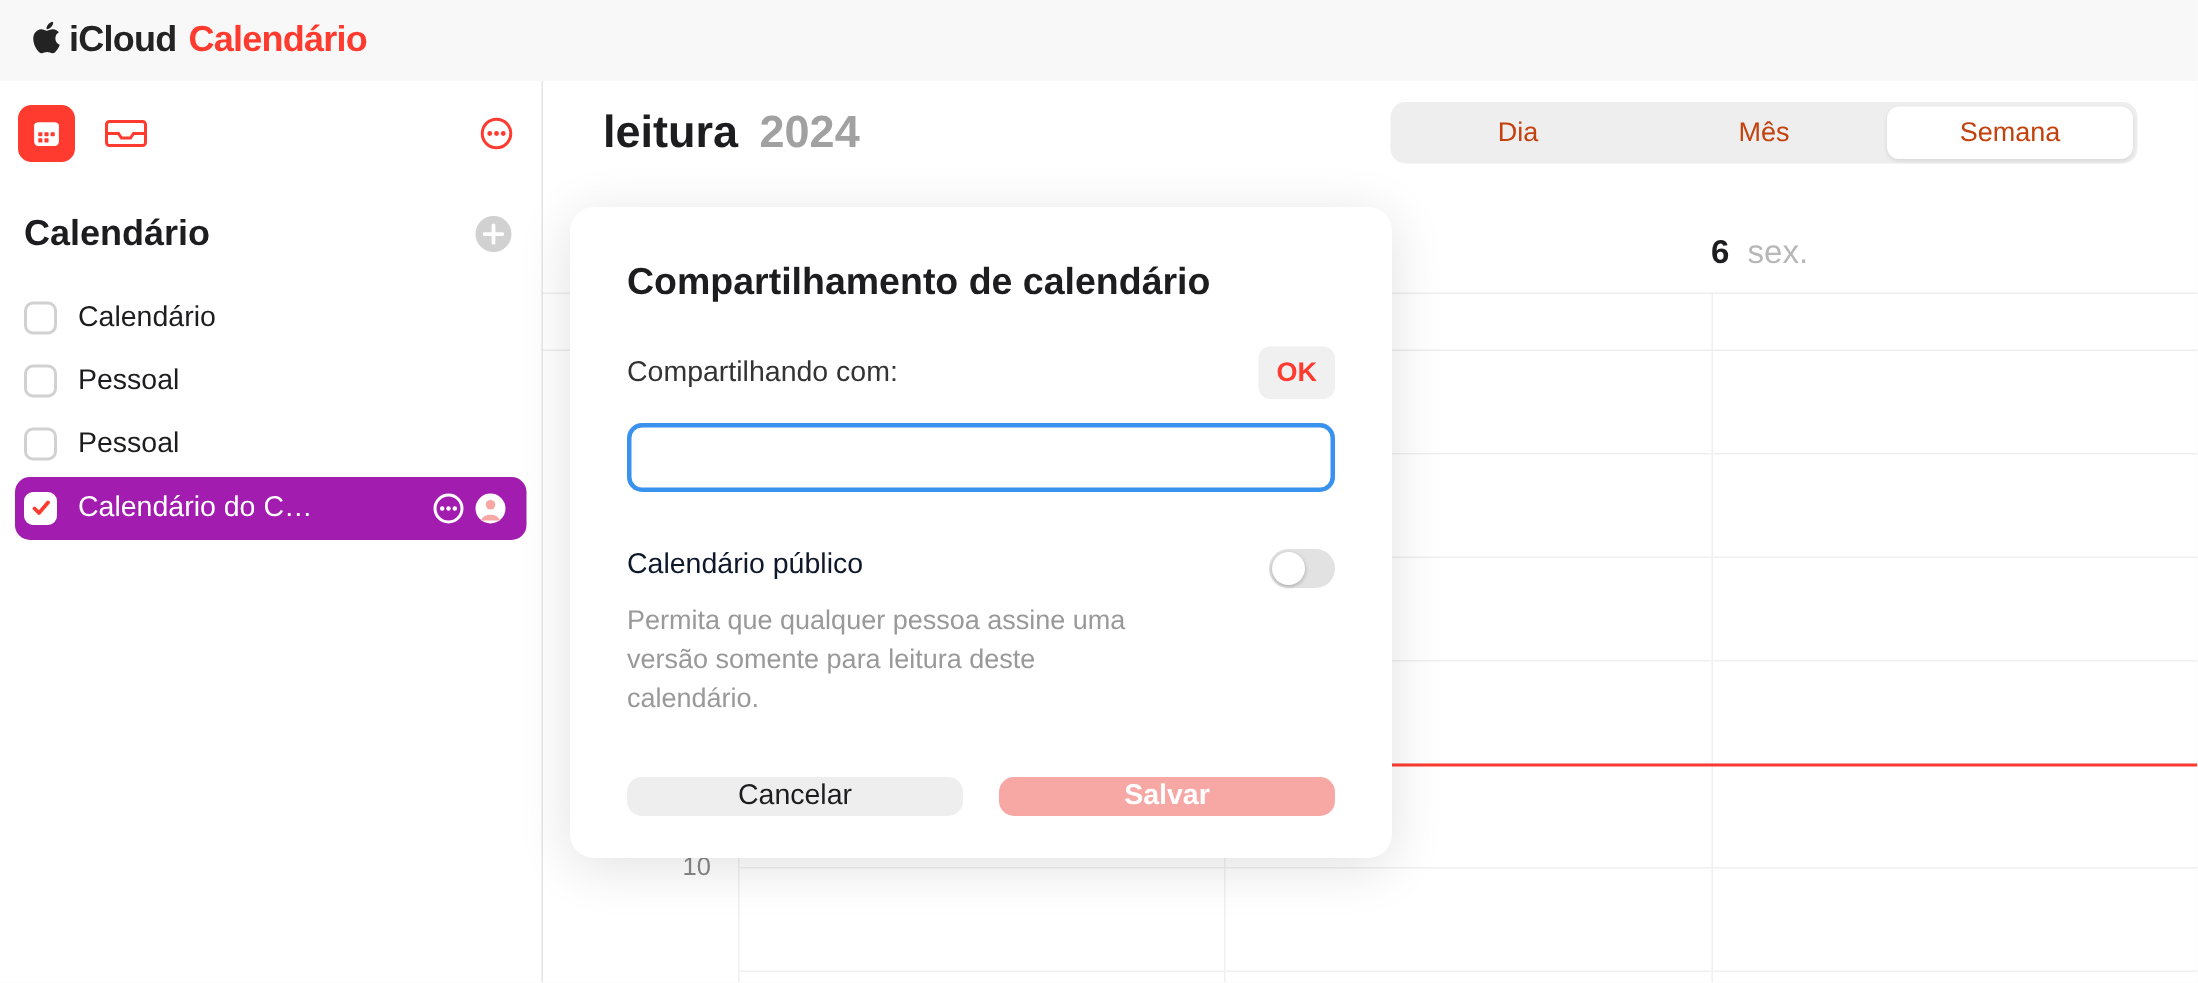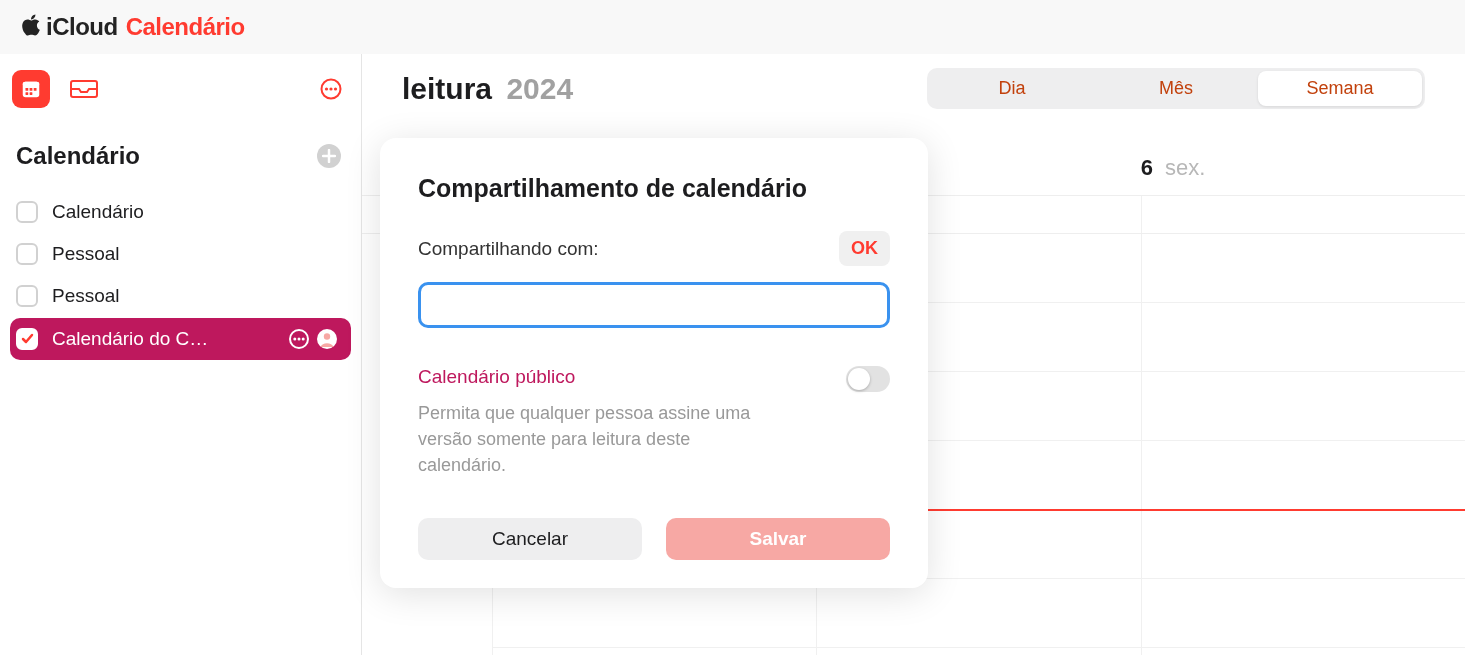--- a/index.html
+++ b/index.html
@@ -103,21 +103,21 @@
       gap: 2px;
       padding-top: 10px;
     }
     .cal-item {
       display: flex;
       align-items: center;
       padding: 9px 12px 9px 6px;
       border-radius: 10px;
     }
     .cal-item.selected {
-      background: #be185d;
+      background: #a21caf;
     }
     .cal-checkbox {
       width: 22px;
       height: 22px;
       border-radius: 6px;
       border: 2px solid #d1d1d1;
       margin-right: 14px;
       flex-shrink: 0;
     }
     .cal-checkbox.checked {
@@ -303,21 +303,21 @@
       outline: none;
       margin-bottom: 38px;
     }
     .public-row {
       display: flex;
       align-items: flex-start;
       margin-bottom: 8px;
     }
     .public-label {
       font-size: 19px;
-      color: #be185d;
+      color: #0f172a;
       flex: 1;
     }
     .toggle {
       width: 44px;
       height: 26px;
       background: #e2e2e2;
       border-radius: 13px;
       position: relative;
       flex-shrink: 0;
     }
@@ -337,21 +337,21 @@
       line-height: 1.45;
       max-width: 360px;
       margin-bottom: 40px;
     }
     .popover-buttons {
       display: flex;
       gap: 24px;
     }
     .pbtn {
       flex: 1;
-      height: 42px;
+      height: 26px;
       border-radius: 10px;
       font-size: 19px;
       display: flex;
       align-items: center;
       justify-content: center;
     }
     .pbtn.cancel {
       background: #eeeeef;
       color: #1d1d1f;
     }

